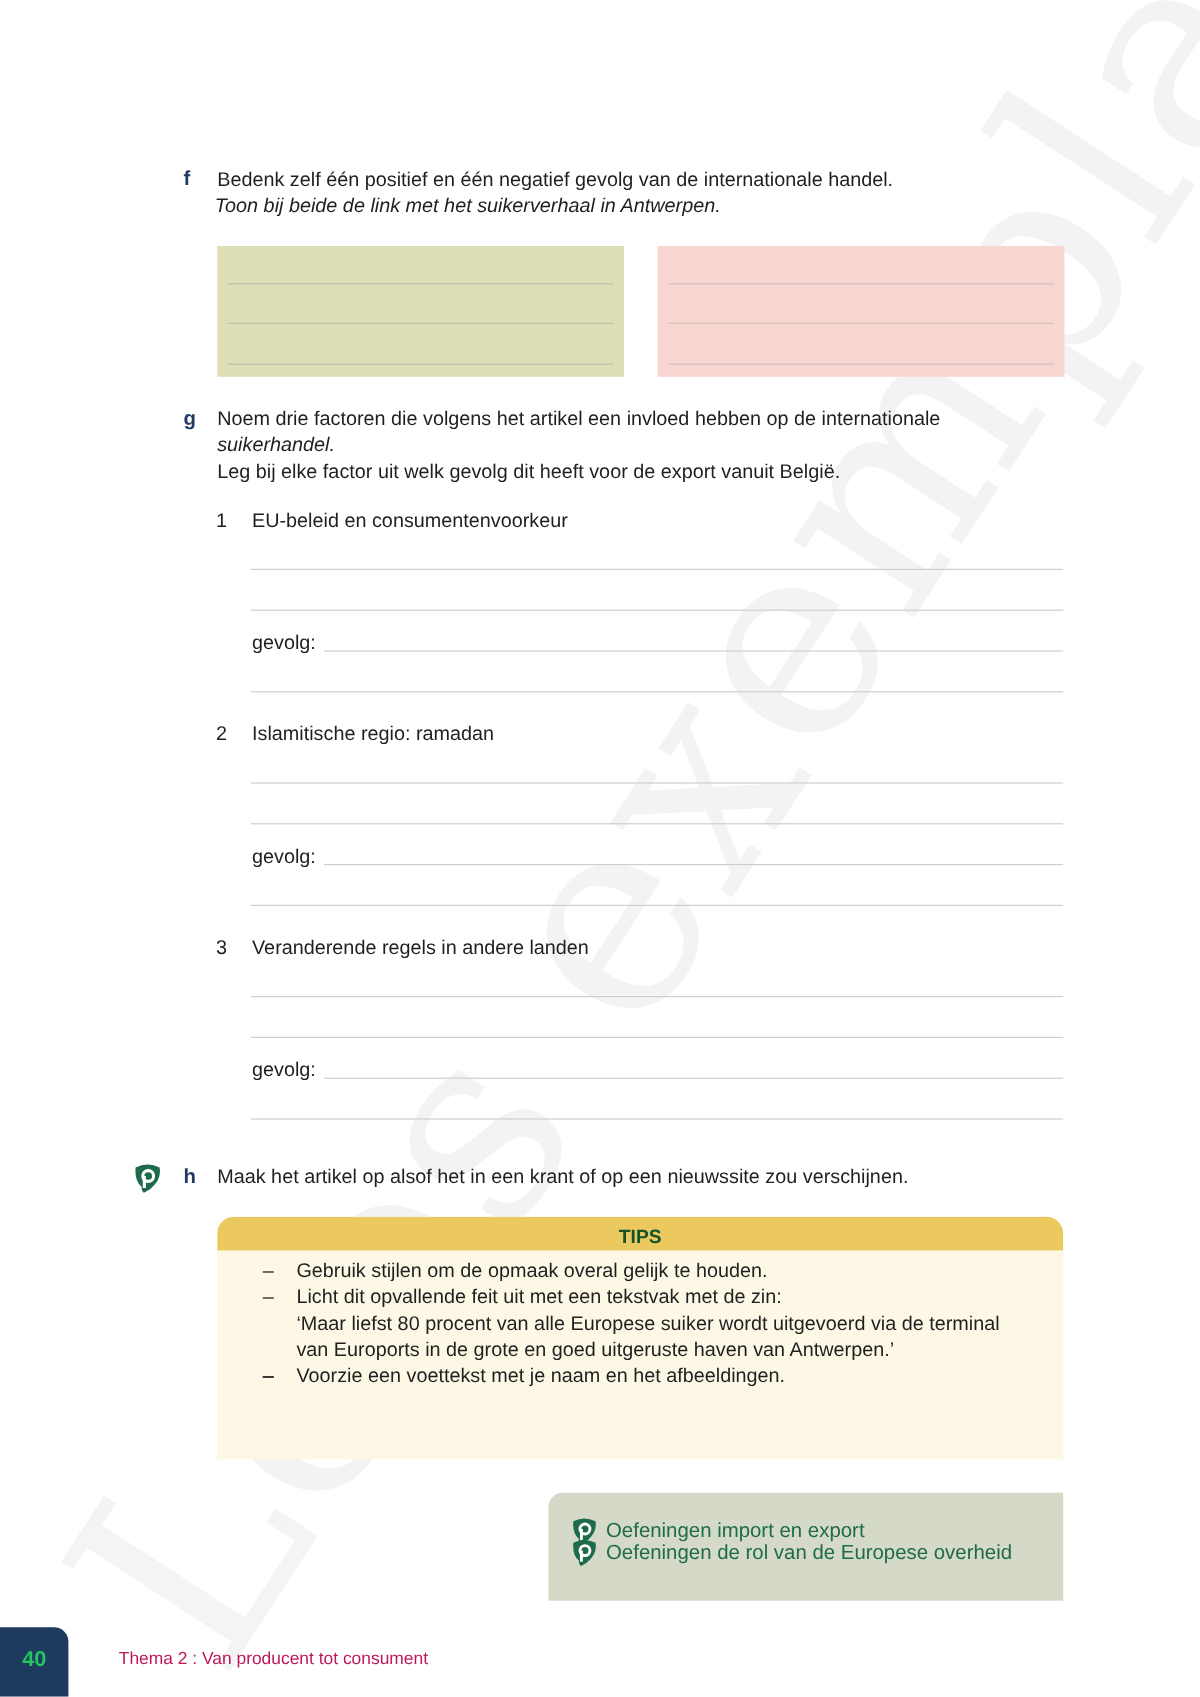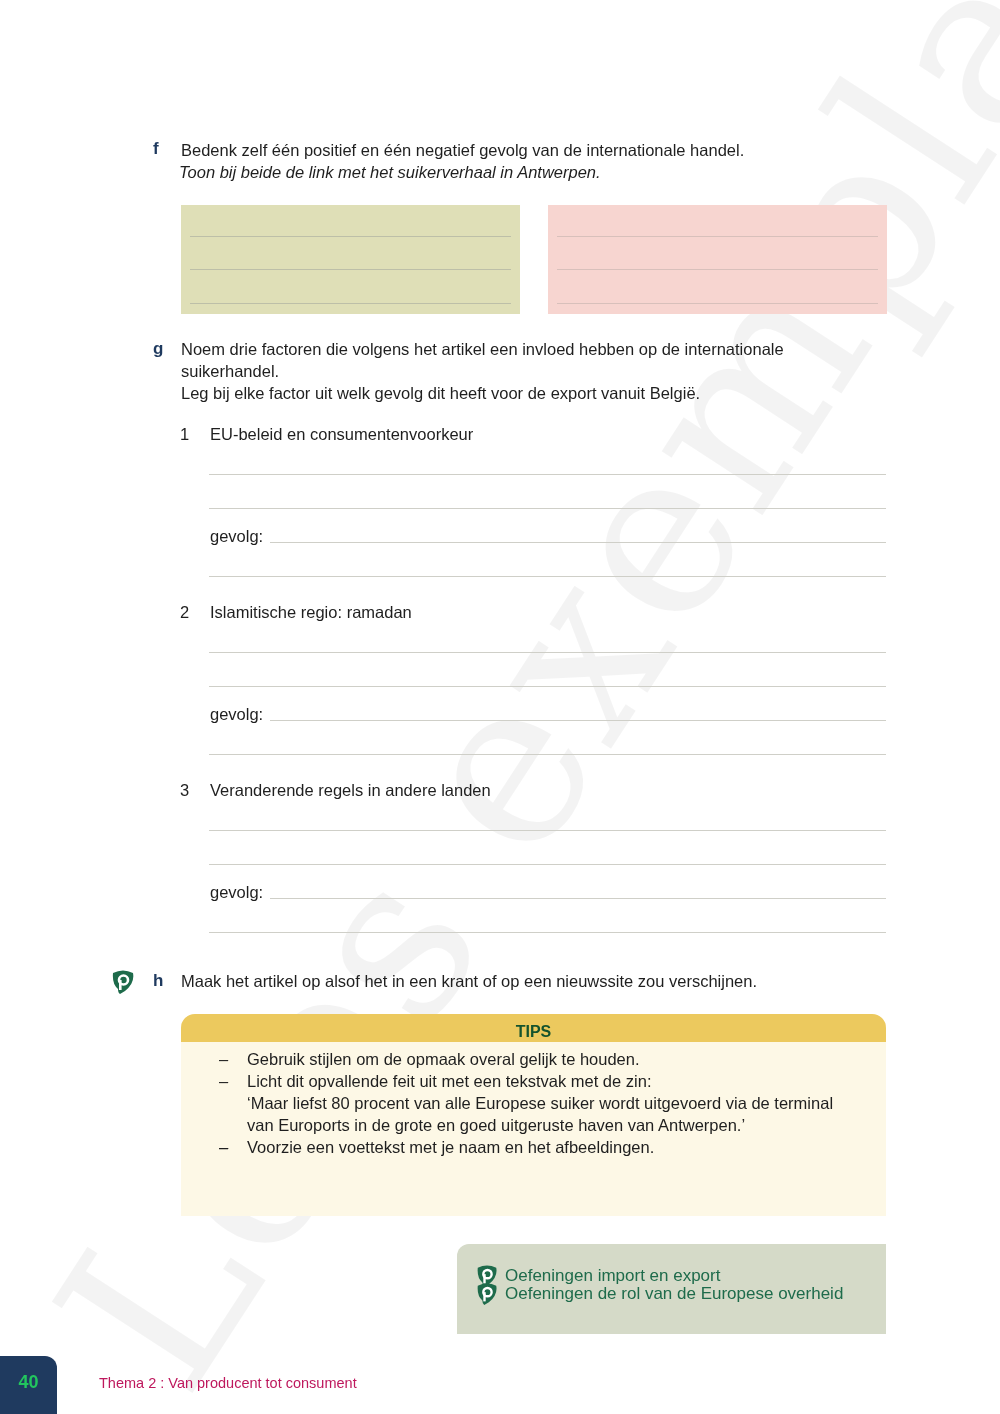--- a/index.html
+++ b/index.html
@@ -72,21 +72,21 @@
   <div class="line" style="top:98px;"></div>
 </div>
 <div class="box pink" style="left:548px; background:#f7d5d0;">
   <div class="line" style="top:31px;"></div>
   <div class="line" style="top:64px;"></div>
   <div class="line" style="top:98px;"></div>
 </div>
 
 <span class="q-letter" style="left:153px; top:339px;">g</span>
 <div class="text" style="left:181px; top:338px;">Noem drie factoren die volgens het artikel een invloed hebben op de internationale</div>
-<div class="text" style="left:181px; top:360px;">suikerhandel.</div>
+<div class="text" style="left:181px; top:360px;font-style:italic;">suikerhandel.</div>
 <div class="text" style="left:181px; top:382px;">Leg bij elke factor uit welk gevolg dit heeft voor de export vanuit België.</div>
 
 <span class="num" style="top:425px;">1</span>
 <span class="factor" style="top:425px;">EU-beleid en consumentenvoorkeur</span>
 <div class="rule" style="top:474px;"></div>
 <div class="rule" style="top:508px;"></div>
 <span class="gevolg" style="top:527px;">gevolg:</span>
 <div class="gevolg-line" style="top:542px;"></div>
 <div class="rule" style="top:576px;"></div>
 

